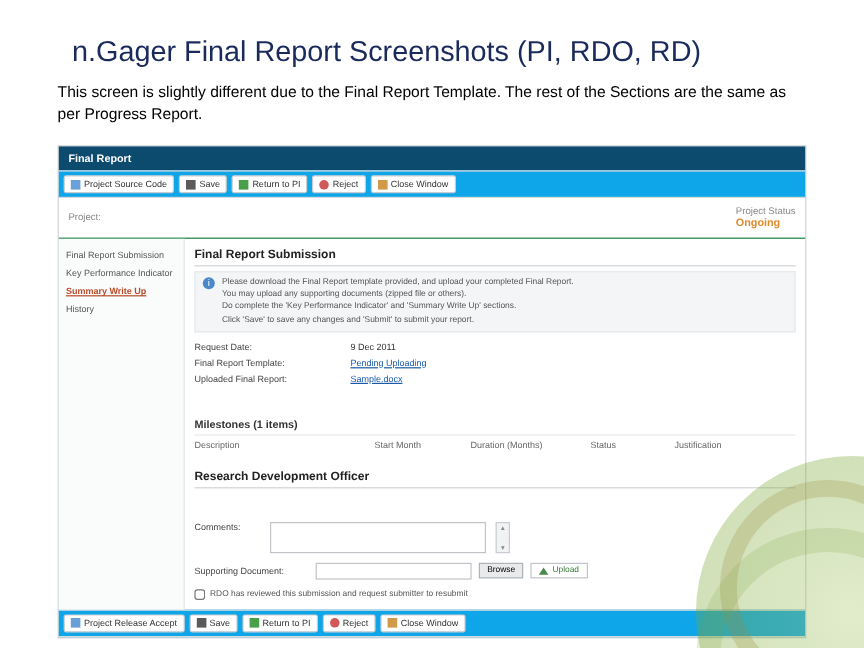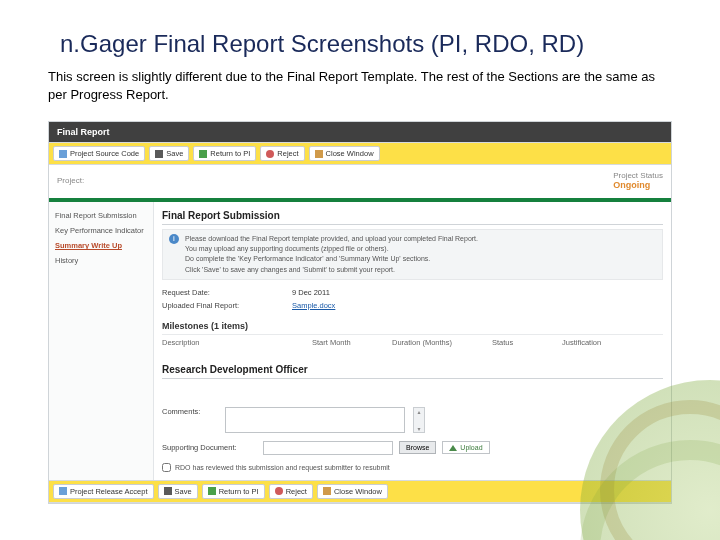--- a/index.html
+++ b/index.html
@@ -6,49 +6,49 @@
 body{font-family:Arial,Helvetica,sans-serif;background:#fff;width:720px;height:540px;overflow:hidden;position:relative;}
 .slide{width:720px;height:540px;position:relative;}
 .deco{position:absolute;right:0;bottom:0;width:180px;height:300px;overflow:hidden;pointer-events:none;}
 .deco .c1,.deco .c2,.deco .c3{position:absolute;border-radius:50%;}
 .deco .c1{width:260px;height:260px;right:-120px;bottom:-100px;background:radial-gradient(circle,#a8c96a 0%,#7ba838 70%);opacity:.35;}
 .deco .c2{width:180px;height:180px;right:-60px;bottom:-40px;border:14px solid rgba(156,138,61,.25);}
 .deco .c3{width:220px;height:220px;right:-80px;bottom:-120px;border:20px solid rgba(120,160,60,.18);}
 .title{font-size:24px;color:#1a2a5a;font-weight:400;padding:30px 40px 6px 60px;}
 .subtitle{font-size:13px;color:#000;padding:4px 48px 14px 48px;line-height:1.35;}
 .app{margin:4px 48px 0 48px;border:1px solid #cfd4d8;font-size:8px;color:#333;background:#fff;}
-.app-header{background:#404040;color:#fff;font-weight:bold;padding:5px 8px;font-size:9px;}
-.toolbar{background:#fde047;border-top:1px solid #d6dadd;border-bottom:1px solid #d6dadd;padding:3px 4px;display:flex;gap:4px;align-items:center;}
+.app-header{background:#0c4a6e;color:#fff;font-weight:bold;padding:5px 8px;font-size:9px;}
+.toolbar{background:#0ea5e9;border-top:1px solid #d6dadd;border-bottom:1px solid #d6dadd;padding:3px 4px;display:flex;gap:4px;align-items:center;}
 .tbtn{display:inline-flex;align-items:center;gap:3px;background:#fff;border:1px solid #c9cdd1;border-radius:2px;padding:2px 5px;font-size:7.5px;color:#333;cursor:pointer;}
 .tbtn .ic{width:8px;height:8px;display:inline-block;}
 .ic-proj{background:#6aa0d8;}
 .ic-save{background:#5a5a5a;}
 .ic-return{background:#4aa04a;}
 .ic-reject{background:#d05a5a;border-radius:50%;}
 .ic-close{background:#d09a4a;}
 .ic-up{width:0;height:0;border-left:4px solid transparent;border-right:4px solid transparent;border-bottom:6px solid #4a8a4a;}
-.projtag{display:flex;justify-content:space-between;align-items:center;padding:6px 8px 8px 8px;border-bottom:4px solid #15803d;}
+.projtag{display:flex;justify-content:space-between;align-items:center;padding:6px 8px 8px 8px;border-bottom:1px solid #15803d;}
 .ptag{color:#888;font-size:8px;}
 .pstatus{text-align:left;font-size:8px;}
 .pstatus .lbl{color:#888;}
 .pstatus .val{color:#e08a2e;font-weight:bold;font-size:9px;}
 .content{display:flex;min-height:240px;}
 .leftnav{width:105px;border-right:1px solid #e2e5e8;padding:6px 6px;background:#fafbfb;}
 .leftnav .ni{padding:3px 0;font-size:7.5px;color:#555;}
 .leftnav .ni.active{color:#b84a2a;text-decoration:underline;font-weight:bold;}
 .main{flex:1;padding:4px 8px 6px 8px;}
 .sect-h{font-size:10px;font-weight:bold;color:#222;border-bottom:1px solid #d0d4d8;padding:4px 0 3px 0;margin-bottom:4px;}
 .notice{display:flex;gap:6px;background:#f3f5f6;border:1px solid #e6e8ea;padding:4px 6px;margin-bottom:6px;}
 .notice .nicon{width:10px;height:10px;border-radius:50%;background:#4a88c8;color:#fff;font-size:8px;line-height:10px;text-align:center;flex-shrink:0;}
 .notice .ntxt{font-size:7px;color:#555;line-height:1.45;}
 .kv{display:flex;font-size:7.5px;padding:2px 0;}
 .kv .k{width:130px;color:#444;}
 .kv .v{color:#333;}
 .kv .v a{color:#1a5aa8;text-decoration:underline;}
-.tbl{margin-top:6px;}
+.tbl{margin-top:24px;}
 .tbl-h{font-size:9px;font-weight:bold;padding:3px 0;}
 .tbl-row{display:flex;font-size:7.5px;border-top:1px solid #e8eaec;padding:3px 0;}
 .tbl-row.head{color:#666;}
 .tbl-row .c-desc{width:150px;}
 .tbl-row .c-sm{width:80px;}
 .tbl-row .c-dur{width:100px;}
 .tbl-row .c-st{width:70px;}
 .tbl-row .c-just{flex:1;}
 .rdo{margin-top:10px;}
 .rdo .comm{display:flex;align-items:flex-start;gap:8px;padding:4px 0;margin-top:24px;}
@@ -127,20 +127,24 @@
           <div>Do complete the 'Key Performance Indicator' and 'Summary Write Up' sections.</div>
           <div>Click 'Save' to save any changes and 'Submit' to submit your report.</div>
         </div>
       </div>
 
       <div class="kv">
             <div class="k">Request Date:</div>
             <div class="v">9 Dec 2011</div>
           </div>
       <div class="kv">
+            <div class="k">Final Report Template:</div>
+            <div class="v"><a>Pending Uploading</a></div>
+          </div>
+      <div class="kv">
             <div class="k">Uploaded Final Report:</div>
             <div class="v"><a>Sample.docx</a></div>
           </div>
 
       <div class="tbl">
         <div class="tbl-h">Milestones (1 items)</div>
         <div class="tbl-row head">
           <div class="c-desc">Description</div>
           <div class="c-sm">Start Month</div>
           <div class="c-dur">Duration (Months)</div>

